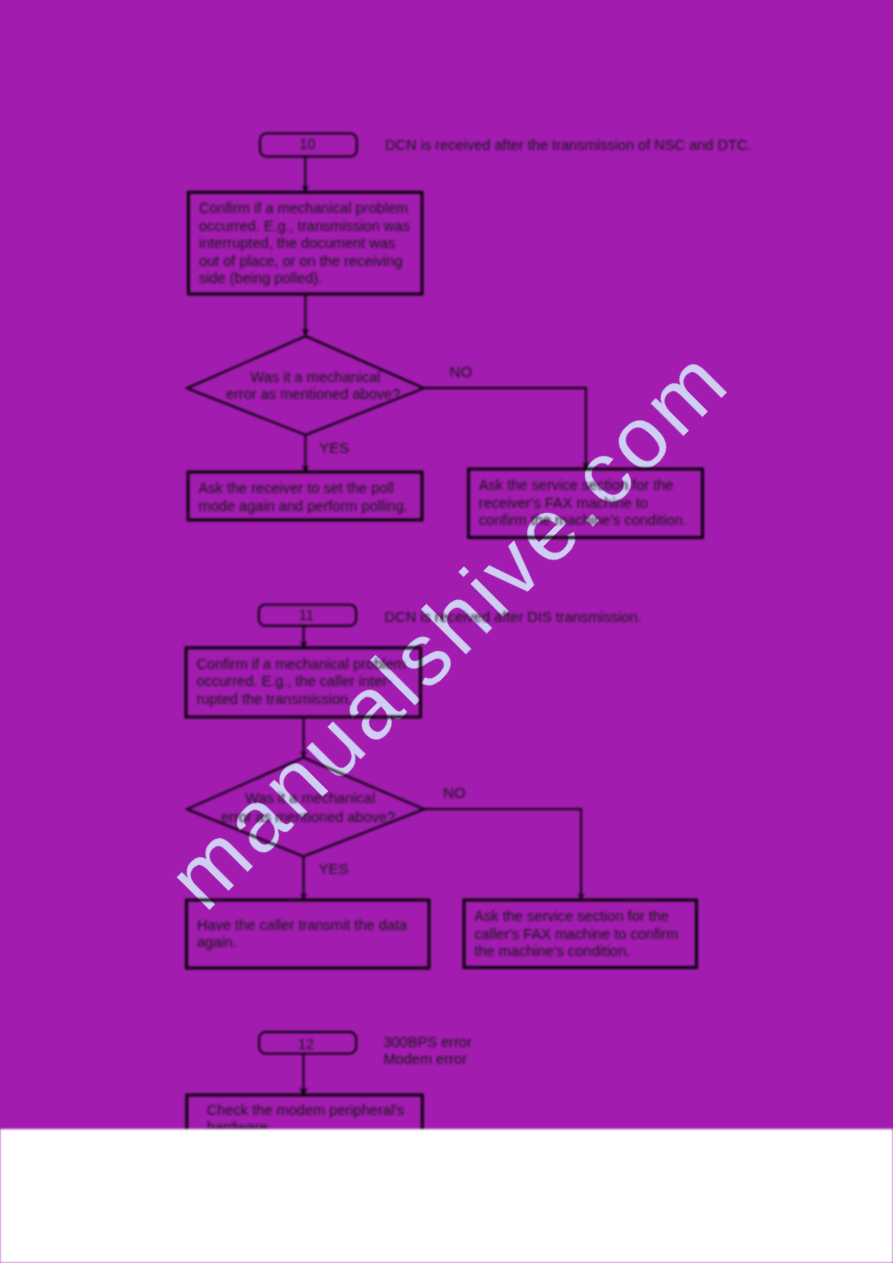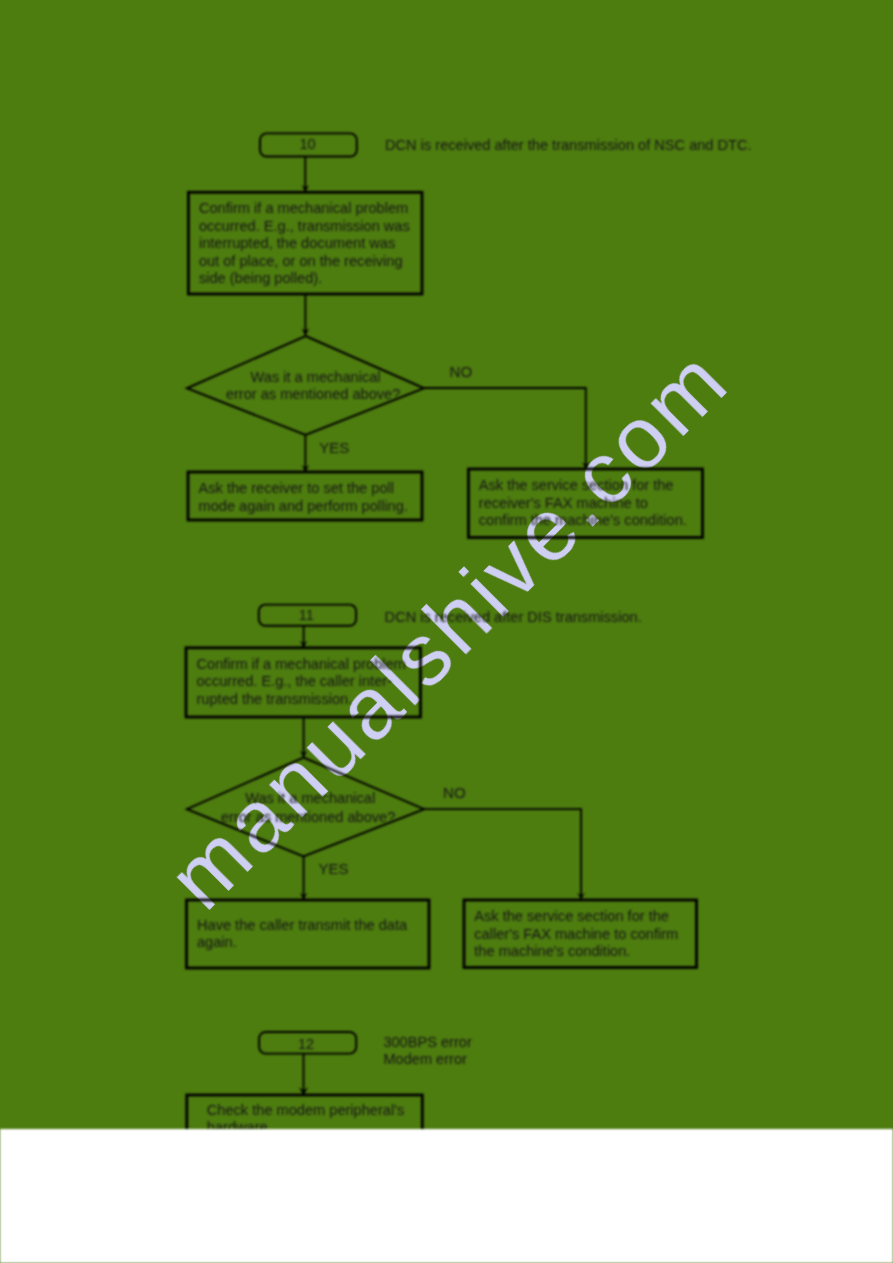--- a/index.html
+++ b/index.html
@@ -4,21 +4,21 @@
 <title>Troubleshooting flowchart page</title>
 <style>
   html, body { margin:0; padding:0; background:#ffffff; }
   body {
     width:893px; height:1263px;
     font-family:"Liberation Sans", sans-serif;
     overflow:hidden;
     position:relative;
     -webkit-font-smoothing:antialiased;
   }
-  #page { position:absolute; left:0; top:0; width:893px; height:1263px; background:#4d7c0f; overflow:hidden; }
+  #page { position:absolute; left:0; top:0; width:893px; height:1263px; background:#a21caf; overflow:hidden; }
 
   
   #watermark {
     position:absolute;
     left:0; top:0; width:893px; height:1263px;
     pointer-events:none;
     z-index:1;
   }
   #watermark .wm-text {
     position:absolute;

